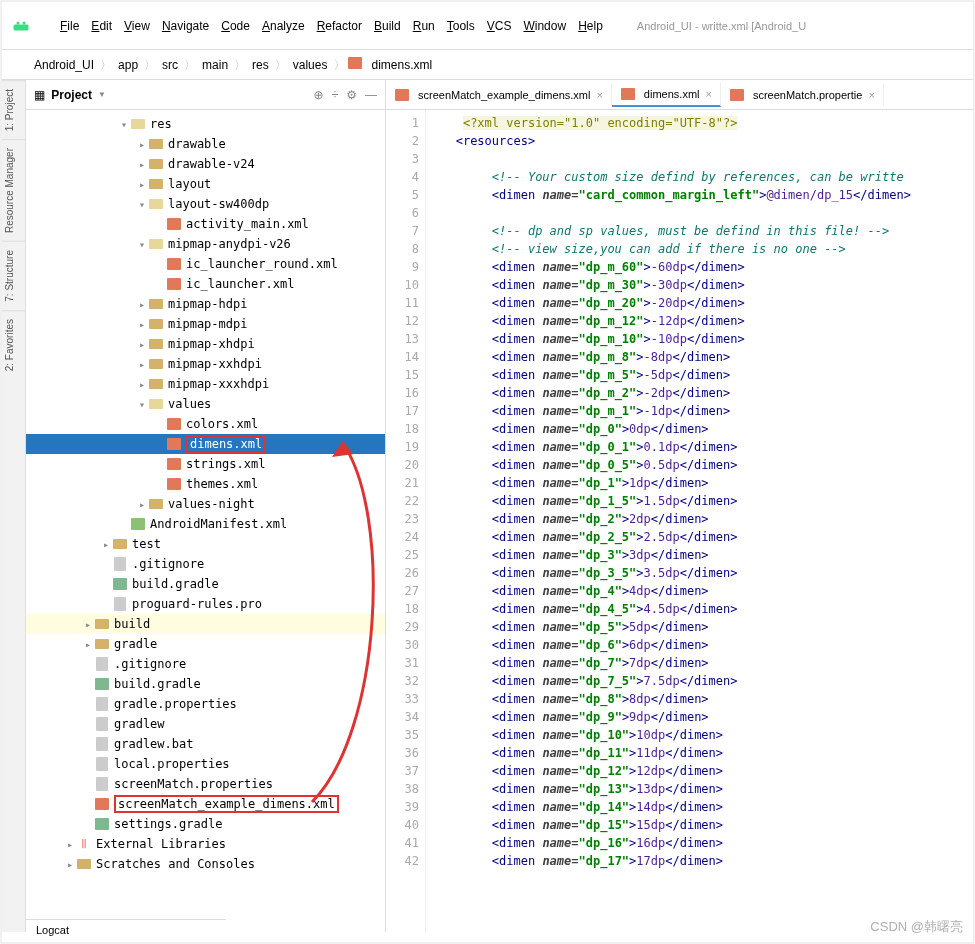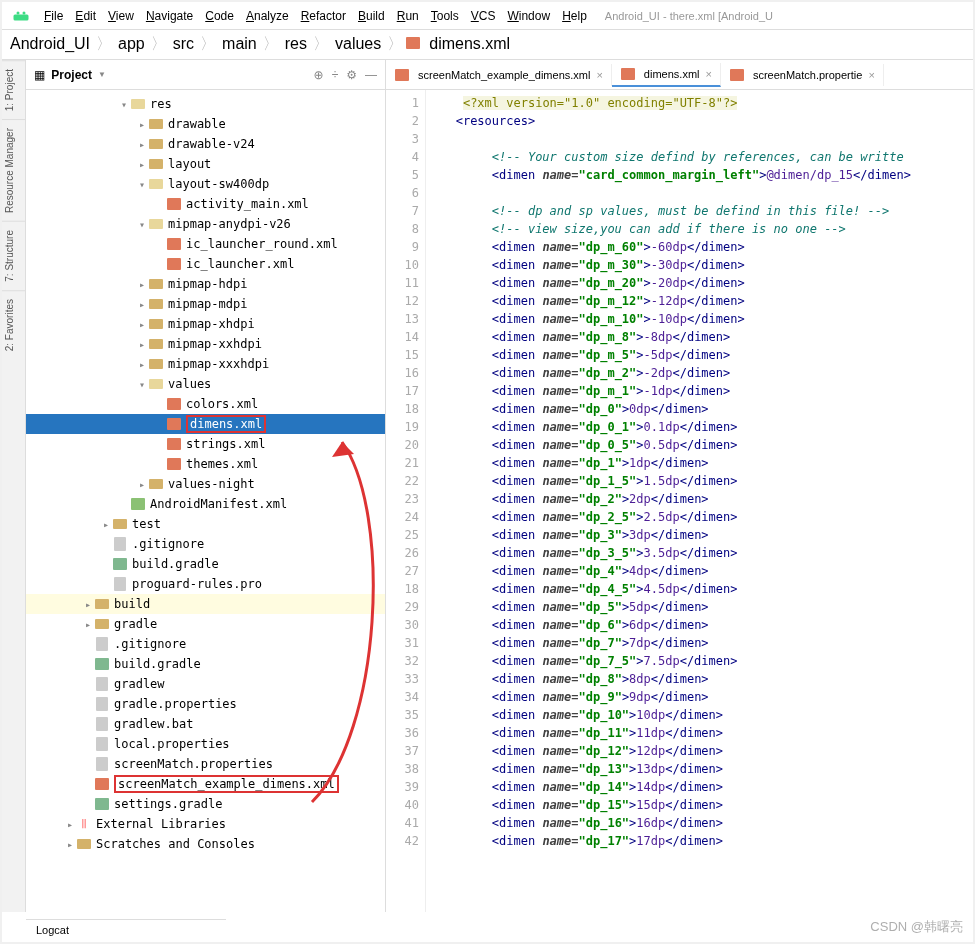--- a/index.html
+++ b/index.html
@@ -1,22 +1,22 @@
 <!DOCTYPE html>
 <html><head>
 <meta charset="utf-8">
 <style>
   * { box-sizing: border-box; margin: 0; padding: 0; }
   body { font-family: "Segoe UI", Arial, sans-serif; font-size: 12px; background: #fff; color: #000; width: 975px; height: 944px; overflow: hidden; border: 2px solid #f0f0f0; position: relative; }
-  .menubar { display: flex; align-items: center; padding: 4px 10px; border-bottom: 1px solid #ddd; gap: 2px; height: 28px; }
+  .menubar { display: flex; align-items: center; padding: 4px 10px; border-bottom: 1px solid #ddd; gap: 18px; height: 48px; }
   .logo { width: 18px; height: 18px; margin-right: 6px; }
   .menu-item { padding: 2px 6px; cursor: pointer; }
   .menu-item .u { text-decoration: underline; }
   .ctx { color: #999; margin-left: 10px; font-size: 11px; }
-  .breadcrumb { display: flex; align-items: center; padding: 6px 4px; border-bottom: 1px solid #ddd; font-size: 16px; height: 30px; gap: 2px; }
+  .breadcrumb { display: flex; align-items: center; padding: 6px 28px; border-bottom: 1px solid #ddd; font-size: 12px; height: 30px; gap: 2px; }
   .crumb { padding: 2px 4px; }
   .crumb-sep { color: #bbb; margin: 0 2px; }
   .workspace { display: flex; height: calc(100% - 88px); }
   .side-tabs { width: 24px; background: #f2f2f2; border-right: 1px solid #ddd; display: flex; flex-direction: column; font-size: 10px; }
   .side-tab { writing-mode: vertical-rl; transform: rotate(180deg); padding: 8px 2px; border-bottom: 1px solid #ddd; color: #555; cursor: pointer; text-align: center; }
   .project-panel { width: 360px; border-right: 1px solid #ddd; display: flex; flex-direction: column; background: #fff; }
   .panel-header { display: flex; align-items: center; padding: 4px 8px; border-bottom: 1px solid #ddd; height: 30px; gap: 6px; }
   .panel-title { font-weight: bold; }
   .panel-icons { margin-left: auto; display: flex; gap: 8px; color: #888; }
   .tree { flex: 1; overflow: auto; padding: 4px 0; font-family: Consolas, monospace; font-size: 12px; }
@@ -55,21 +55,21 @@
 </head>
 <body>
 
 <div class="menubar">
   <svg class="logo" viewBox="0 0 24 24">
       <rect x="2" y="10" width="20" height="8" fill="#3ddc84" rx="2"></rect>
       <circle cx="8" cy="8" r="2" fill="#3ddc84"></circle>
       <circle cx="16" cy="8" r="2" fill="#3ddc84"></circle>
     </svg>
   <span id="menu-host"><span class="menu-item"><span class="u">F</span>ile</span><span class="menu-item"><span class="u">E</span>dit</span><span class="menu-item"><span class="u">V</span>iew</span><span class="menu-item"><span class="u">N</span>avigate</span><span class="menu-item"><span class="u">C</span>ode</span><span class="menu-item"><span class="u">A</span>nalyze</span><span class="menu-item"><span class="u">R</span>efactor</span><span class="menu-item"><span class="u">B</span>uild</span><span class="menu-item"><span class="u">R</span>un</span><span class="menu-item"><span class="u">T</span>ools</span><span class="menu-item"><span class="u">V</span>CS</span><span class="menu-item"><span class="u">W</span>indow</span><span class="menu-item"><span class="u">H</span>elp</span></span>
-  <span class="ctx">Android_UI - there.xml [Android_U</span>
+  <span class="ctx">Android_UI - writte.xml [Android_U</span>
 </div>
 
 <div class="breadcrumb">
   <span id="crumb-host"><span class="crumb">Android_UI</span><span class="crumb-sep">〉</span><span class="crumb">app</span><span class="crumb-sep">〉</span><span class="crumb">src</span><span class="crumb-sep">〉</span><span class="crumb">main</span><span class="crumb-sep">〉</span><span class="crumb">res</span><span class="crumb-sep">〉</span><span class="crumb">values</span><span class="crumb-sep">〉</span><span class="ficon">
         <span class="xml-ic"></span>
       </span><span class="crumb">dimens.xml</span></span>
 </div>
 
 <div class="workspace">
   <div class="side-tabs">
@@ -323,29 +323,29 @@
             <span class="gradle-ic"></span>
           </span>
           <span>build.gradle</span>
         </div>
         <div class="tree-row">
           <span class="indent" style="width:56px"></span>
           <span class="tw"></span>
           <span class="ficon">
             <span class="file-ic"></span>
           </span>
+          <span>gradle.properties</span>
+        </div>
+        <div class="tree-row">
+          <span class="indent" style="width:56px"></span>
+          <span class="tw"></span>
+          <span class="ficon">
+            <span class="file-ic"></span>
+          </span>
           <span>gradlew</span>
-        </div>
-        <div class="tree-row">
-          <span class="indent" style="width:56px"></span>
-          <span class="tw"></span>
-          <span class="ficon">
-            <span class="file-ic"></span>
-          </span>
-          <span>gradle.properties</span>
         </div>
         <div class="tree-row">
           <span class="indent" style="width:56px"></span>
           <span class="tw"></span>
           <span class="ficon">
             <span class="file-ic"></span>
           </span>
           <span>gradlew.bat</span>
         </div>
         <div class="tree-row">

